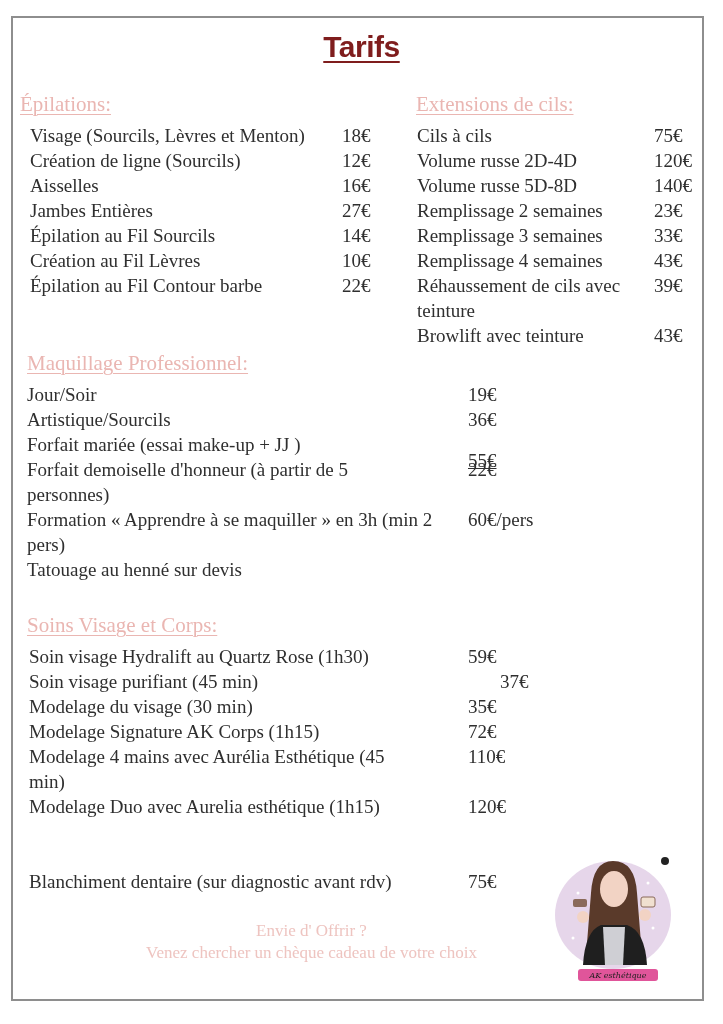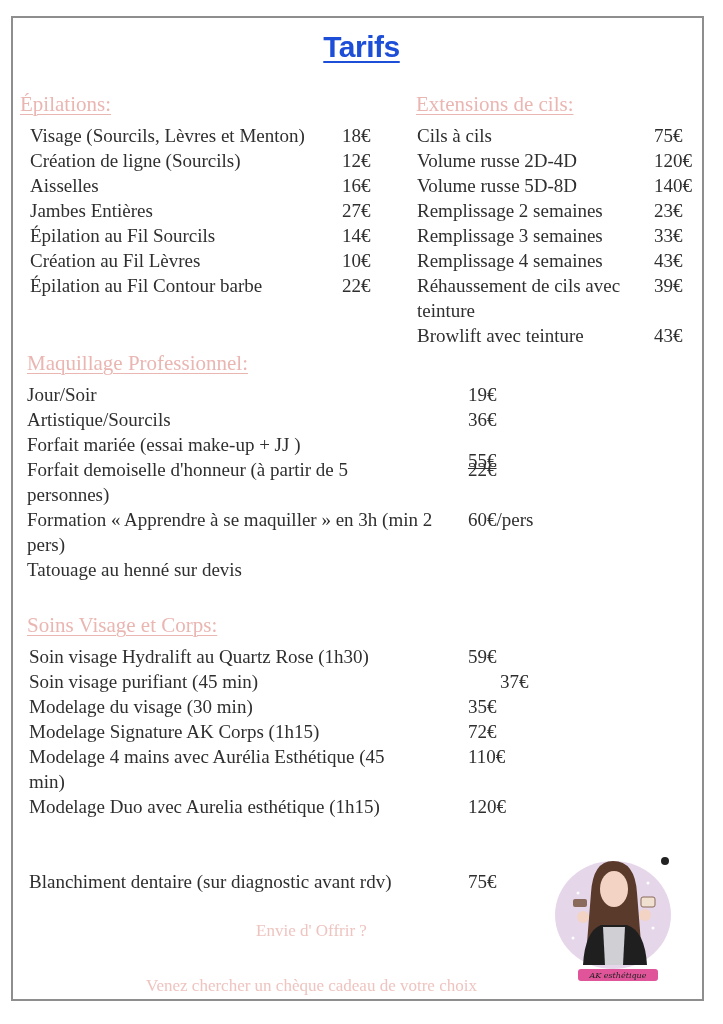--- a/index.html
+++ b/index.html
@@ -1,18 +1,18 @@
 <!DOCTYPE html>
 <html><head>
 <meta charset="utf-8">
 <style>
   html, body { margin: 0; padding: 0; background: #ffffff; }
   body { width: 723px; height: 1024px; position: relative; overflow: hidden; font-family: "Liberation Serif", "DejaVu Serif", serif; color: #2f2f2f; }
   .frame { position: absolute; left: 11px; top: 16px; width: 693px; height: 985px; border: 2px solid #8e8e8e; box-sizing: border-box; background: #fff; }
-  .title { position: absolute; top: 30px; left: 0; width: 100%; text-align: center; font-family: "Liberation Sans", "DejaVu Sans", sans-serif; font-weight: bold; font-size: 30px; color: #1d4ed8; text-decoration: underline; text-decoration-thickness: 2px; text-underline-offset: 4px; letter-spacing: -0.5px; }
+  .title { position: absolute; top: 30px; left: 0; width: 100%; text-align: center; font-family: "Liberation Sans", "DejaVu Sans", sans-serif; font-weight: bold; font-size: 30px; color: #7f1d1d; text-decoration: underline; text-decoration-thickness: 2px; text-underline-offset: 4px; letter-spacing: -0.5px; }
   .heading { position: absolute; font-size: 21px; color: #eab6b2; text-decoration: underline; text-decoration-thickness: 1px; text-underline-offset: 3px; white-space: nowrap; }
   .row { position: absolute; font-size: 19px; line-height: 25px; color: #2f2f2f; white-space: nowrap; }
   .price { position: absolute; font-size: 19px; line-height: 25px; color: #2f2f2f; white-space: nowrap; }
   .wrap { white-space: normal; }
   .gift { position: absolute; left: 0; width: 623px; text-align: center; font-size: 17px; line-height: 21px; color: #eec4c0; }
   .logo { position: absolute; left: 553px; top: 853px; width: 130px; height: 140px; }
 </style>
 </head>
 <body>
 
@@ -88,21 +88,21 @@
   <div class="row" style="left:29px; top:794px;">Modelage Duo avec Aurelia esthétique (1h15)</div>
   <div class="price" style="left:468px; top:794px;">120€</div>
 </div>
 
 <div>
   <div class="row wrap" style="left:29px; top:869px; width:385px;">Blanchiment dentaire (sur diagnostic avant rdv)</div>
   <div class="price" style="left:468px; top:869px;">75€</div>
 </div>
 
 <div class="gift" style="top:920px;">Envie d' Offrir ?</div>
-<div class="gift" style="top:942px;margin-top:33px;">Venez chercher un chèque cadeau de votre choix</div>
+<div class="gift" style="top:942px;">Venez chercher un chèque cadeau de votre choix</div>
 
 <div class="logo">
   <svg width="130" height="140" viewBox="0 0 130 140">
     <ellipse cx="60" cy="62" rx="58" ry="54" fill="#e6d6ea"></ellipse>
     <circle cx="25" cy="40" r="1.5" fill="#ffffff"></circle>
     <circle cx="95" cy="30" r="1.5" fill="#ffffff"></circle>
     <circle cx="100" cy="75" r="1.5" fill="#ffffff"></circle>
     <circle cx="20" cy="85" r="1.5" fill="#ffffff"></circle>
 
     <path d="M38 40 Q40 8 60 8 Q82 8 84 40 L88 90 L34 90 Z" fill="#5a3a2a"></path>

